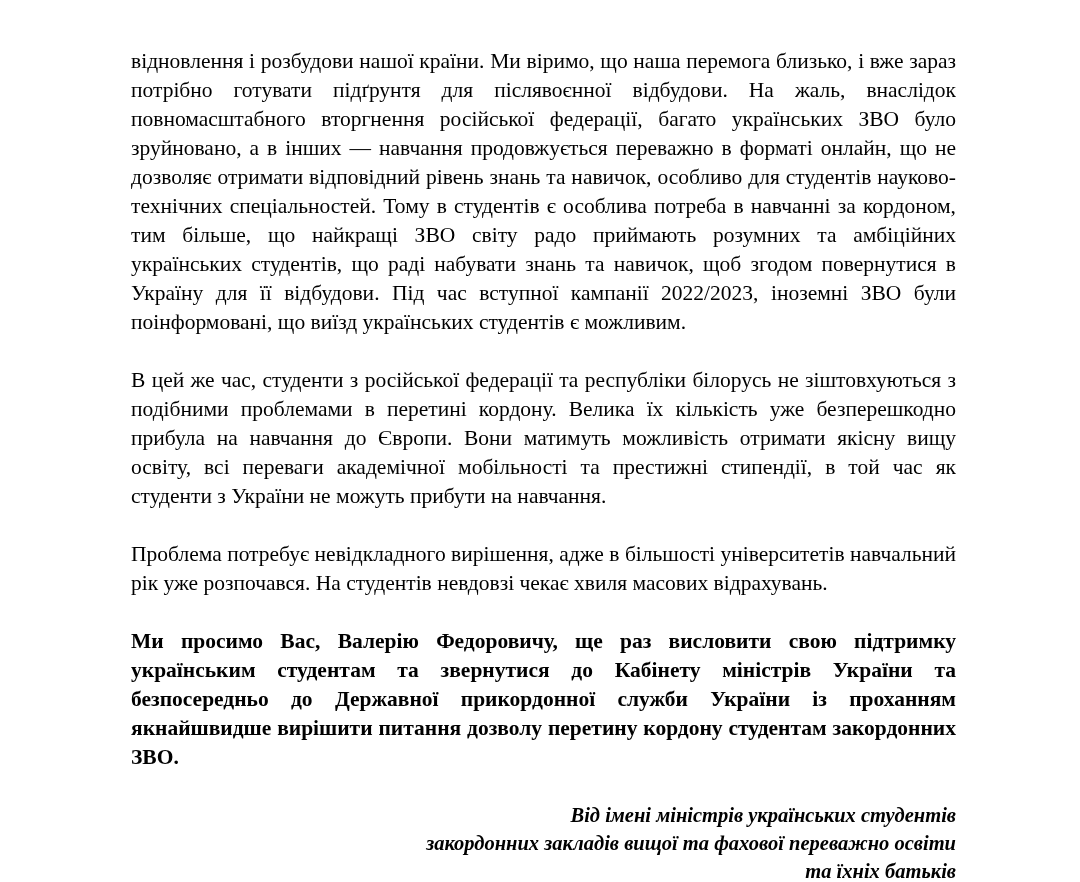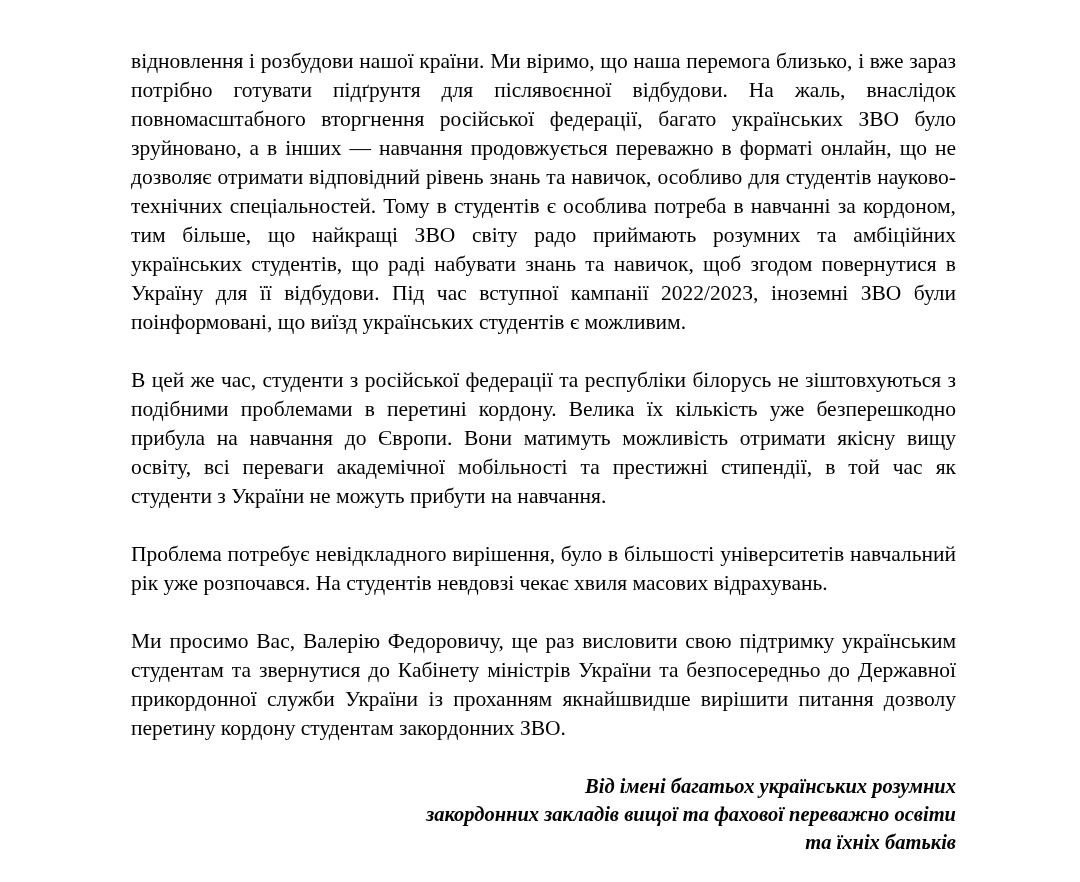--- a/index.html
+++ b/index.html
@@ -19,21 +19,21 @@
     overflow: hidden;
   }
   .para {
     margin: 0 0 29px 0;
     font-size: 21.5px;
     line-height: 29px;
     text-align: justify;
     text-justify: inter-word;
   }
   .para.bold {
-    font-weight: normal;
+    font-weight: bold;
   }
   .closing {
     margin-top: 0;
     text-align: right;
     font-size: 20.5px;
     line-height: 28px;
     font-weight: bold;
     font-style: italic;
   }
   .closing .closing-line {
@@ -41,22 +41,22 @@
   }
 </style>
 </head>
 <body>
 
 <div class="page">
   <p class="para">відновлення і розбудови нашої країни. Ми віримо, що наша перемога близько, і вже зараз потрібно готувати підґрунтя для післявоєнної відбудови. На жаль, внаслідок повномасштабного вторгнення російської федерації, багато українських ЗВО було зруйновано, а в інших — навчання продовжується переважно в форматі онлайн, що не дозволяє отримати відповідний рівень знань та навичок, особливо для студентів науково-технічних спеціальностей. Тому в студентів є особлива потреба в навчанні за кордоном, тим більше, що найкращі ЗВО світу радо приймають розумних та амбіційних українських студентів, що раді набувати знань та навичок, щоб згодом повернутися в Україну для її відбудови. Під час вступної кампанії 2022/2023, іноземні ЗВО були поінформовані, що виїзд українських студентів є можливим.</p>
 
   <p class="para">В цей же час, студенти з російської федерації та республіки білорусь не зіштовхуються з подібними проблемами в перетині кордону. Велика їх кількість уже безперешкодно прибула на навчання до Європи. Вони матимуть можливість отримати якісну вищу освіту, всі переваги академічної мобільності та престижні стипендії, в той час як студенти з України не можуть прибути на навчання.</p>
 
-  <p class="para">Проблема потребує невідкладного вирішення, було в більшості університетів навчальний рік уже розпочався. На студентів невдовзі чекає хвиля масових відрахувань.</p>
+  <p class="para">Проблема потребує невідкладного вирішення, адже в більшості університетів навчальний рік уже розпочався. На студентів невдовзі чекає хвиля масових відрахувань.</p>
 
   <p class="para bold">Ми просимо Вас, Валерію Федоровичу, ще раз висловити свою підтримку українським студентам та звернутися до Кабінету міністрів України та безпосередньо до Державної прикордонної служби України із проханням якнайшвидше вирішити питання дозволу перетину кордону студентам закордонних ЗВО.</p>
 
   <div class="closing">
-    <span class="closing-line">Від імені багатьох українських розумних</span>
+    <span class="closing-line">Від імені міністрів українських студентів</span>
     <span class="closing-line">закордонних закладів вищої та фахової переважно освіти</span>
     <span class="closing-line">та їхніх батьків</span>
   </div>
 </div>
 
 </body></html>

